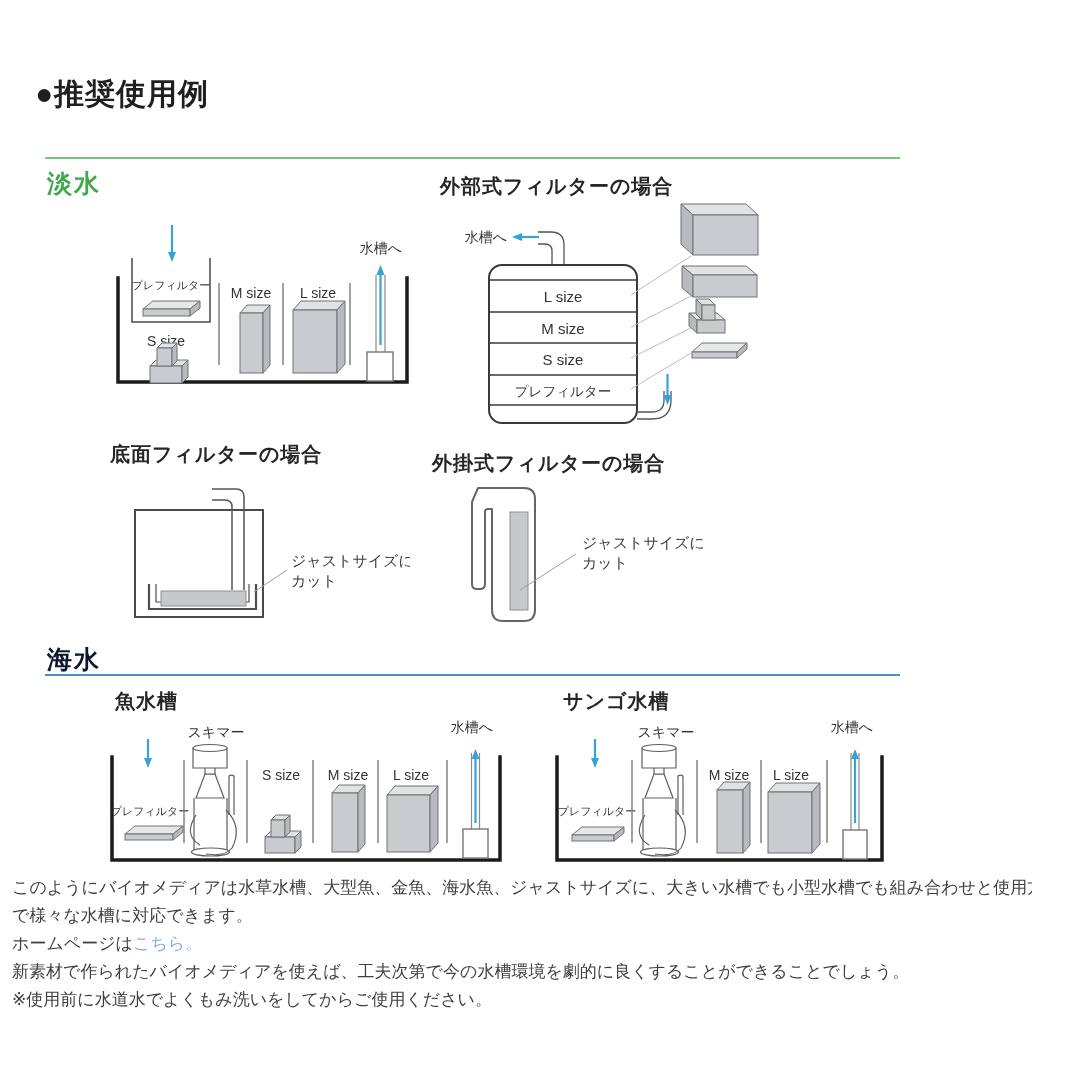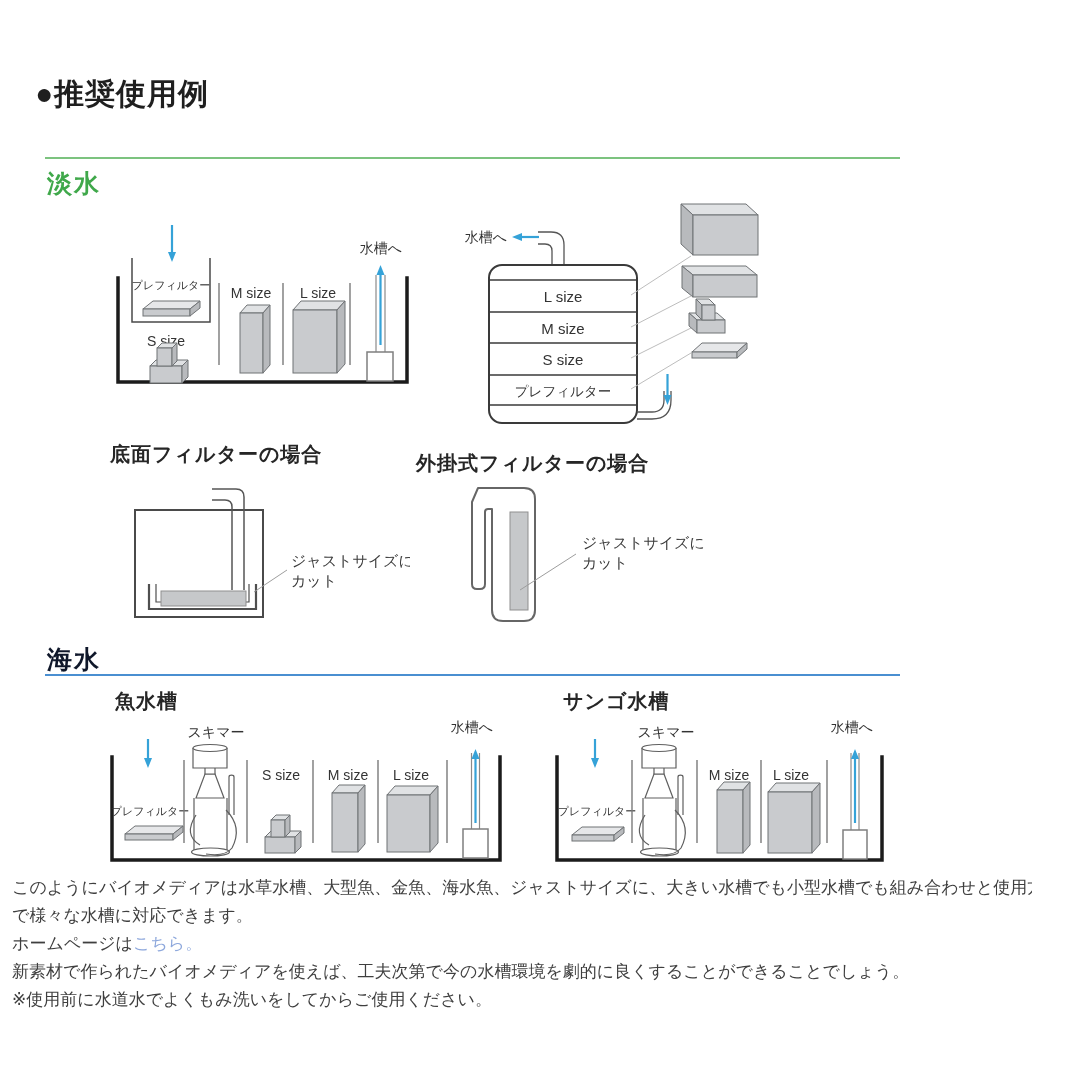--- a/index.html
+++ b/index.html
@@ -99,20 +99,21 @@
     <line class="pumppipe" x1="276" y1="70" x2="276" y2="147"></line>
     <line class="pumppipe" x1="285" y1="70" x2="285" y2="147"></line>
     <rect class="pump" x="267" y="147" width="26" height="29"></rect>
     <g>
       <line class="arrow" x1="280.5" y1="140" x2="280.5" y2="69"></line>
       <polygon class="ah" points="280.5,60 276.5,70 284.5,70"></polygon>
     </g>
     <text class="lbl" x="281" y="48" text-anchor="middle">水槽へ</text>
   </svg>
 
+  <div class="abs diag-title" style="left:440px;top:173px;">外部式フィルターの場合</div>
   <svg class="abs" style="left:435px;top:200px;" width="360" height="235" viewBox="0 0 360 235">
     <text class="lbl" x="51" y="42" text-anchor="middle">水槽へ</text>
     <g>
       <line class="arrow" x1="104" y1="37" x2="86" y2="37"></line>
       <polygon class="ah" points="77,37 87,33 87,41"></polygon>
     </g>
     <path class="pipe" d="M117,67 V51 Q117,44 110,44 H103"></path>
     <path class="pipe" d="M129,67 V45 Q129,32 116,32 H103"></path>
     <rect x="54" y="65" width="148" height="158" rx="13" fill="#ffffff" stroke="#3a3a3a" stroke-width="2"></rect>
     <line x1="54" y1="80" x2="202" y2="80" stroke="#3a3a3a" stroke-width="1.3"></line>
@@ -165,21 +166,21 @@
     <path class="pipe" style="stroke-width:1.5" d="M102,9 H126 Q134,9 134,17 V110"></path>
     <path class="pipe" style="stroke-width:1.5" d="M102,20 H115 Q122,20 122,27 V110"></path>
     <path d="M39,104 V129 H146 V104" fill="none" stroke="#4f4f4f" stroke-width="2.2"></path>
     <path d="M46,104 V122 H139 V104" fill="none" stroke="#4f4f4f" stroke-width="1.2"></path>
     <rect class="pad" x="51" y="111" width="85" height="15"></rect>
     <line class="leader" x1="144" y1="112" x2="177" y2="90"></line>
     <text class="cut-lbl" x="181" y="86">ジャストサイズに</text>
     <text class="cut-lbl" x="181" y="106">カット</text>
   </svg>
 
-  <div class="abs diag-title" style="left:416px;top:450px;">外掛式フィルターの場合</div>
+  <div class="abs diag-title" style="left:432px;top:450px;">外掛式フィルターの場合</div>
   <svg class="abs" style="left:440px;top:480px;" width="320" height="160" viewBox="0 0 320 160">
     <path d="M38,8 L32,22 L32,104 Q32,109 37,109 L40,109 Q45,109 45,104 L45,32 Q45,29 48,29 L52,29 L52,130 Q52,141 63,141 L84,141 Q95,141 95,130 L95,19 Q95,8 84,8 Z" fill="#ffffff" stroke="#666666" stroke-width="2" stroke-linejoin="round"></path>
     <rect class="pad" x="70" y="32" width="18" height="98"></rect>
     <line class="leader" x1="80" y1="110" x2="136" y2="74"></line>
     <text class="cut-lbl" x="142" y="68">ジャストサイズに</text>
     <text class="cut-lbl" x="142" y="88">カット</text>
   </svg>
 
   <div class="abs sec-label blue" style="left:47px;top:643px;">海水</div>
   <div class="abs sec-rule blue" style="left:45px;top:674px;width:855px;"></div>

